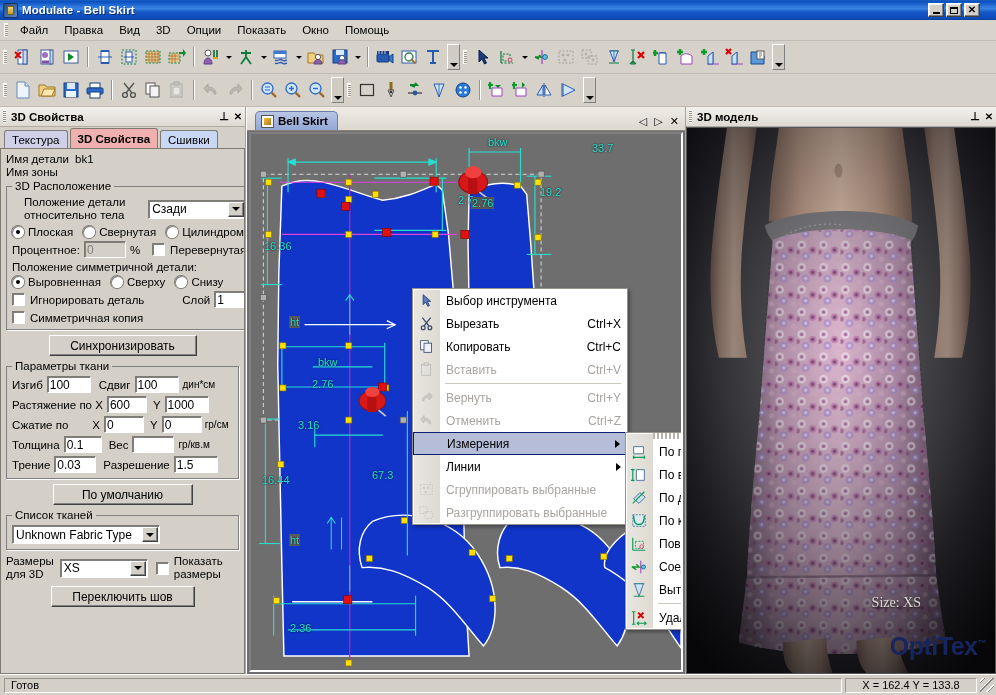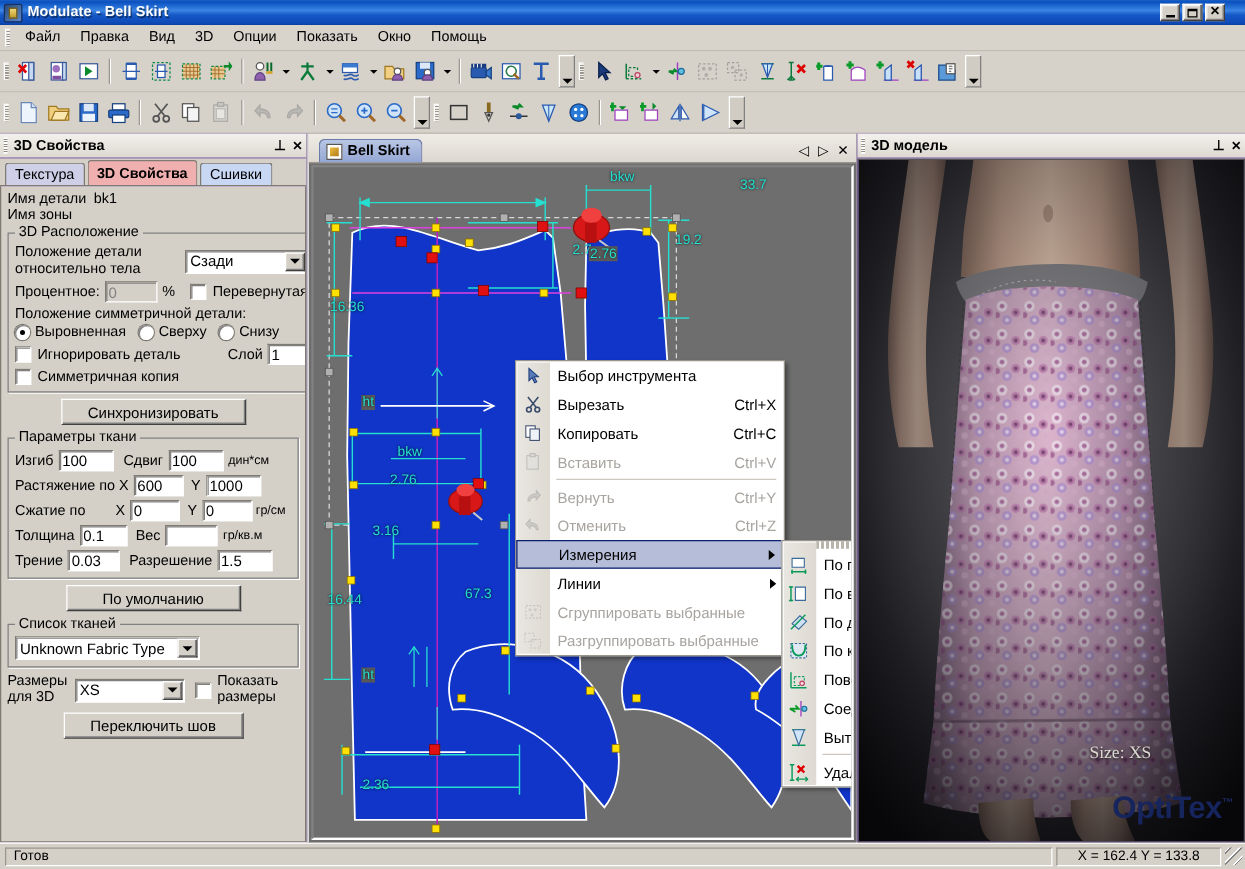--- a/index.html
+++ b/index.html
@@ -606,30 +606,44 @@
           <span class="lbl" style="margin-left:6px;">bk1</span>
         </div>
         <div class="row" style="margin-bottom:2px;">
           <span class="lbl">Имя зоны</span>
         </div>
 
         <fieldset class="fieldset" style="margin-top:2px;">
           <legend>3D Расположение</legend>
 
           <div class="row" style="align-items:center;">
-            <div style="flex:1;line-height:13px;">
+            <div style="flex:1;line-height:13px;margin-left:12px;">
               <div class="lbl">Положение детали</div>
               <div class="lbl">относительно тела</div>
             </div>
             <div class="sel" style="width:98px;">
               <span class="sv">Сзади</span>
               <span class="sbtn"></span>
             </div>
           </div>
 
+          <div class="row" style="margin-top:4px;">
+            <label class="rlbl">
+                <span class="radio on"></span>
+                <span>Плоская</span>
+              </label>
+            <label class="rlbl">
+                <span class="radio"></span>
+                <span>Свернутая</span>
+              </label>
+            <label class="rlbl" style="margin-right:0">
+                <span class="radio"></span>
+                <span>Цилиндром</span>
+              </label>
+          </div>
 
           <div class="row" style="margin-top:3px;">
             <span class="lbl">Процентное:</span>
             <input class="txt dis" style="width: 42px; margin-left: 4px;" readonly="" value="0">
             <span class="lbl" style="margin-left:4px;">%</span>
             <label class="rlbl" style="margin-left:12px;margin-right:0;">
                 <span class="chk"></span>
                 <span>Перевернутая</span>
               </label>
           </div>

